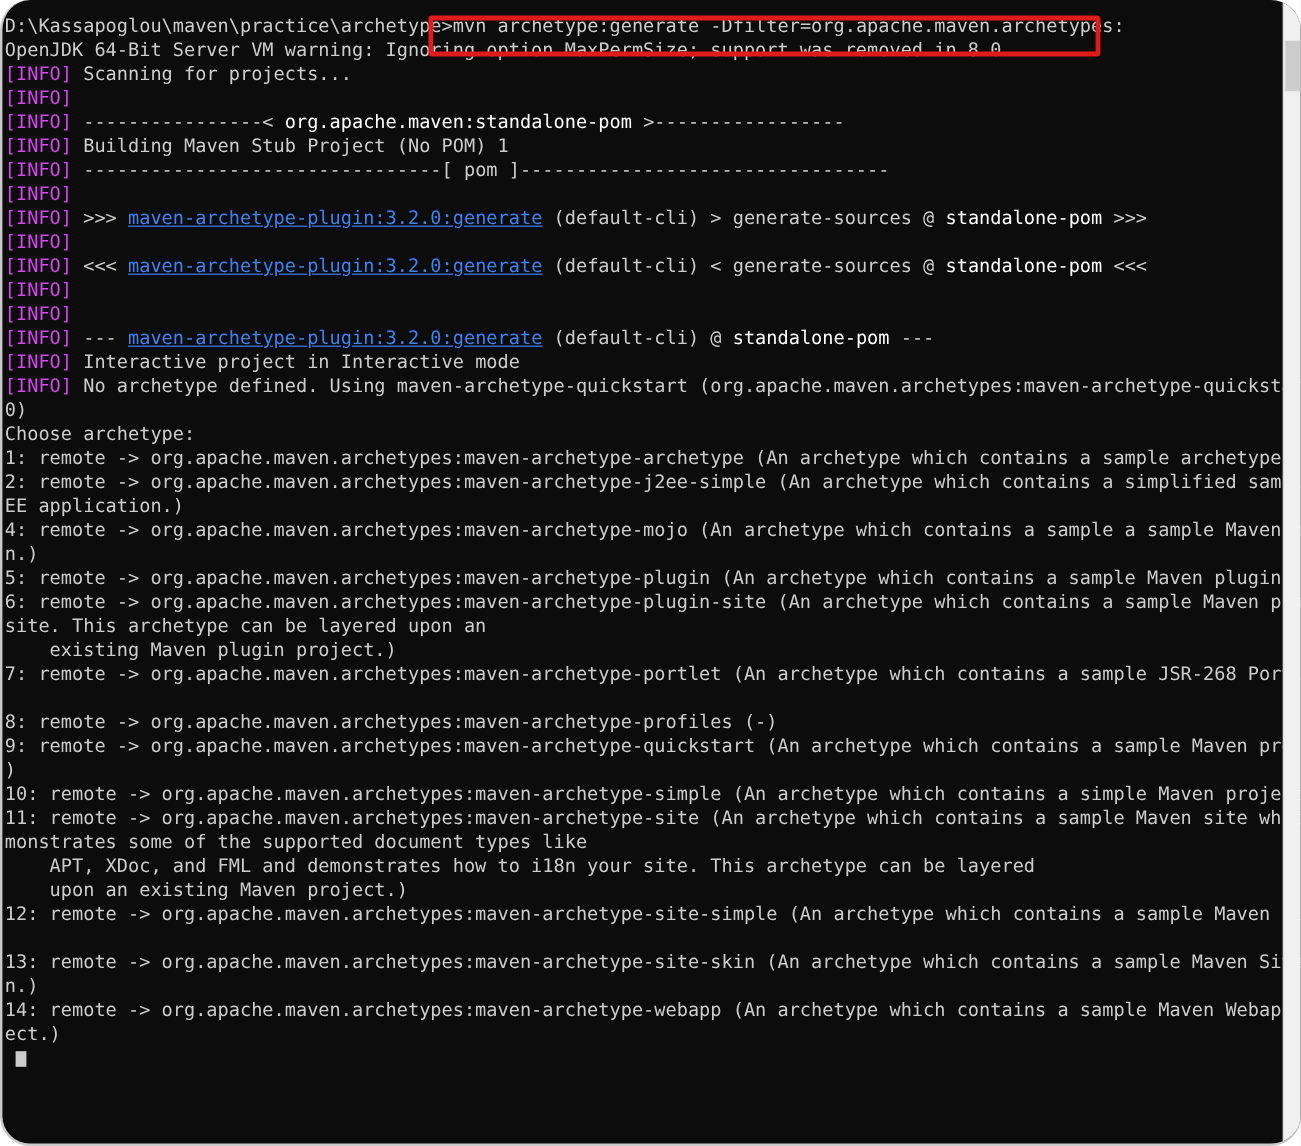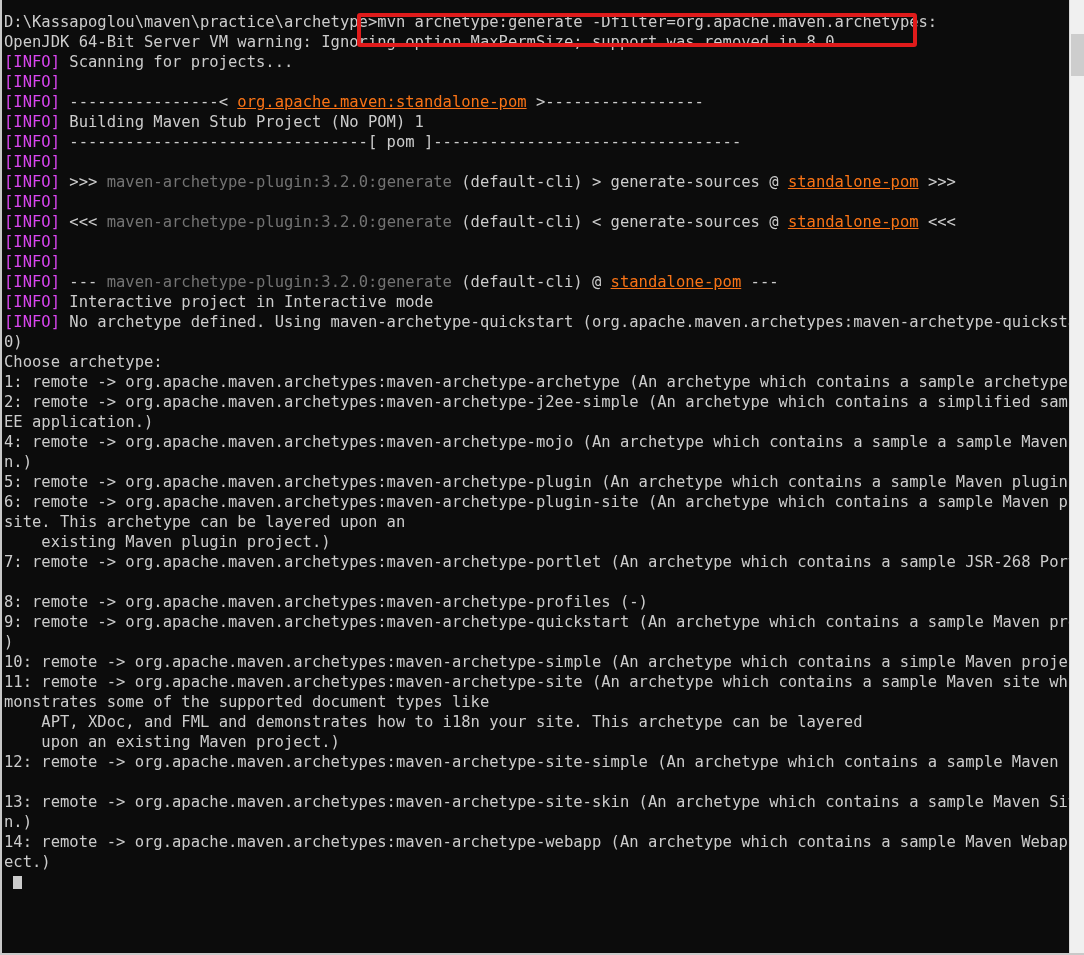--- a/index.html
+++ b/index.html
@@ -12,42 +12,43 @@
   }
   #terminal-window {
     position: relative;
     width: 1084px;
     height: 955px;
     background: #0c0c0c;
     overflow: hidden;
     box-sizing: border-box;
     border-left: 2px solid #c9c9c9;
     border-bottom: 2px solid #c9c9c9;
+    border-radius: 25px;
   }
   #terminal-body {
     position: absolute;
     left: 0;
     top: 0;
     right: 0;
     bottom: 0;
     padding: 12px 0 0 2px;
     box-sizing: border-box;
   }
   .line {
     font-family: "DejaVu Sans Mono", "Liberation Mono", monospace;
     font-size: 15.5px;
     line-height: 20px;
     height: 20px;
     color: #cccccc;
     white-space: pre;
     letter-spacing: 0px;
   }
   .c-info   { color: #d946ef; }
-  .c-green  { color: #737373; }
-  .c-cyan   { color: #f97316; text-decoration: underline; }
+  .c-green  { color: #3b82f6; text-decoration: underline; }
+  .c-cyan   { color: #ffffff; }
   .c-white  { color: #cccccc; }
 
   
   #command-highlight {
     position: absolute;
     left: 355px;
     top: 13px;
     width: 560px;
     height: 34px;
     border: 4px solid #e01b1b;

